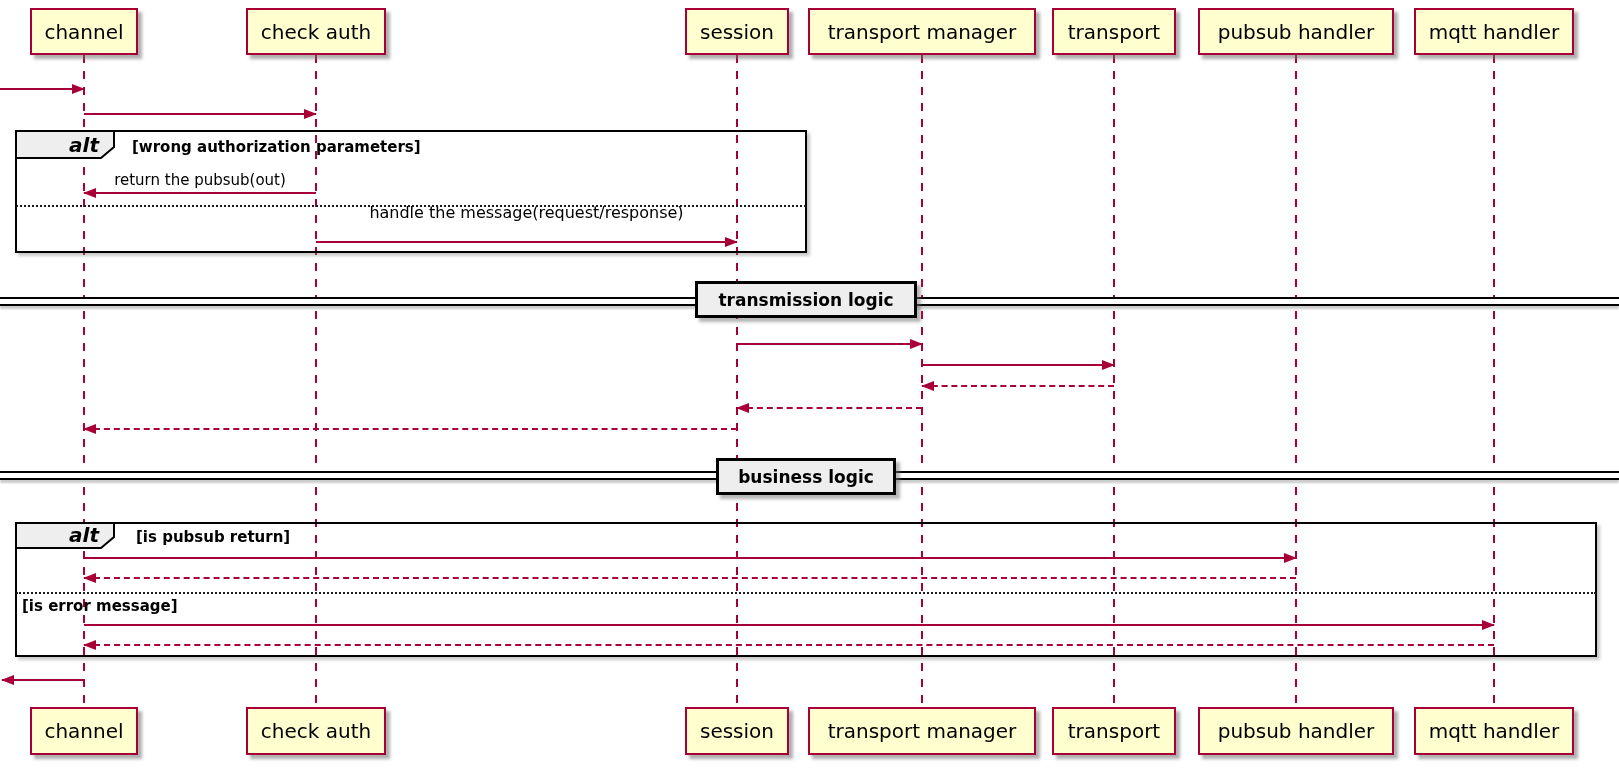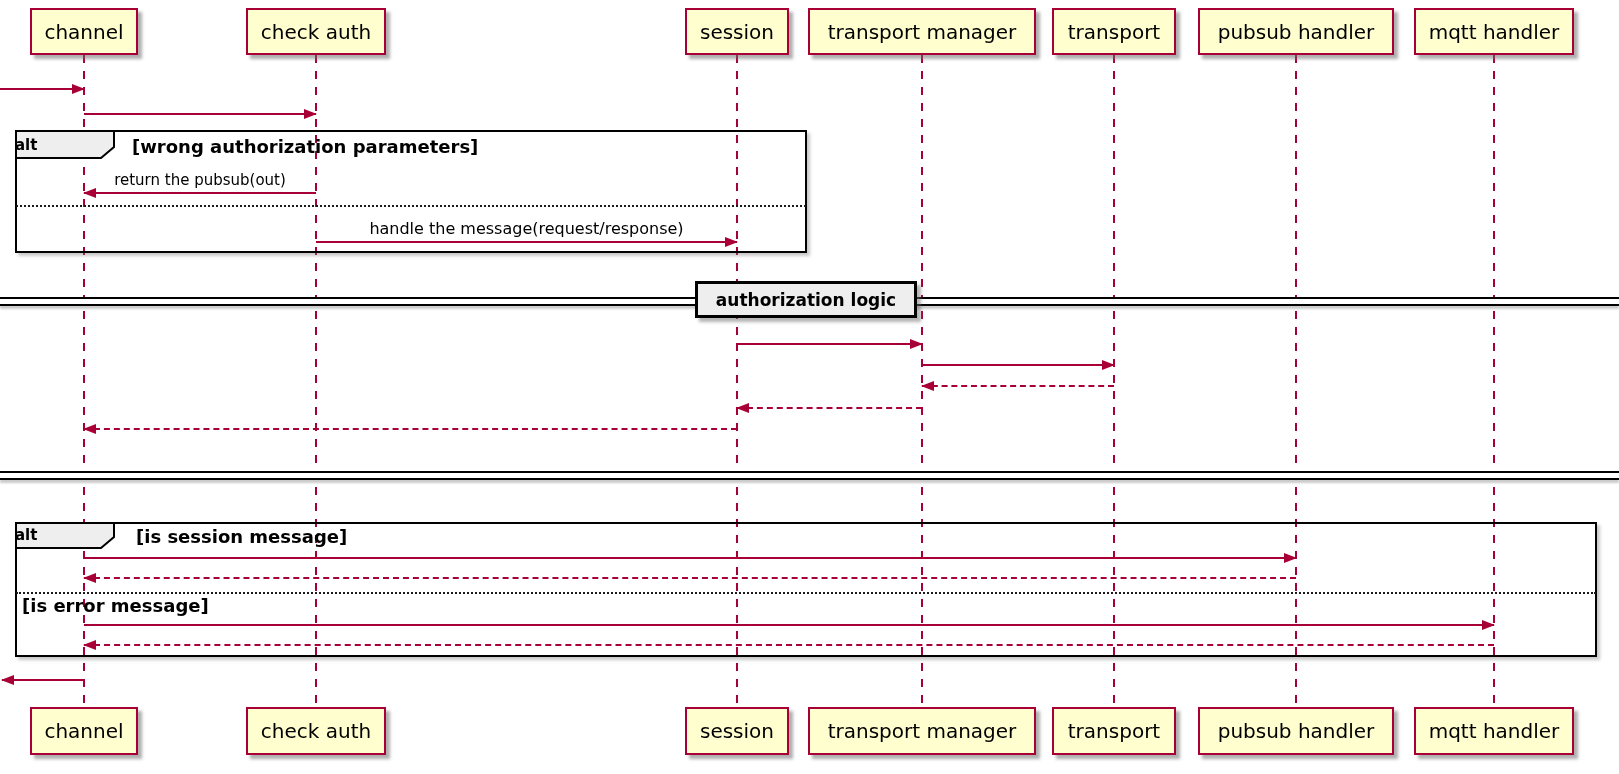--- a/index.html
+++ b/index.html
@@ -36,24 +36,24 @@
   .msg-label.big{font-size:16px;}
   
   .frame{
     position:absolute;box-sizing:border-box;border:2px solid #000;
     box-shadow:3px 3px 3px rgba(120,120,120,.4);
     background:transparent;
   }
   .frame-sep{position:absolute;height:0;border-top:2px dotted #1a1a1a;}
   .alt-badge{position:absolute;}
   .alt-text{
-    position:absolute;width:84px;text-align:left;
-    font-weight:bold;font-size:15px;line-height:22px;
+    position:absolute;width:84px;text-align:right;
+    font-weight:bold;font-size:20px;line-height:22px;font-style:italic;
   }
-  .guard{position:absolute;font-weight:bold;font-size:18px;line-height:16px;white-space:nowrap;}
+  .guard{position:absolute;font-weight:bold;font-size:15px;line-height:16px;white-space:nowrap;}
   
   .divider-band{
     position:absolute;left:0;width:1619px;height:9px;box-sizing:border-box;
     border-top:2px solid #000;border-bottom:2px solid #000;background:#fff;
     box-shadow:0 3px 2px rgba(140,140,140,.45);
   }
   .divider-box{
     position:absolute;height:37px;box-sizing:border-box;
     background:#EEEEEE;border:3px solid #000;
     box-shadow:4px 4px 3px rgba(110,110,110,.5);
@@ -114,43 +114,44 @@
       <div class="head head-r"></div>
     </div>
   <div class="msg dashed" style="left:84px;width:1410px;top:644px">
       <div class="head head-l"></div>
     </div>
   <div class="msg" style="left:2px;width:82px;top:679px">
       <div class="head head-l"></div>
     </div>
 
   <div class="msg-label" style="left:84px;width:232px;top:171px">return the pubsub(out)</div>
-  <div class="msg-label big" style="left:316px;width:421px;top:220px">handle the message(request/response)</div>
+  <div class="msg-label big" style="left:316px;width:421px;top:204px">handle the message(request/response)</div>
 
   <div class="frame" style="left:15px;top:130px;width:792px;height:123px"></div>
   <div class="frame-sep" style="left:16px;top:205px;width:790px"></div>
   <div class="alt-badge" style="left:15px;top:130px">
     <svg width="100" height="29" viewBox="0 0 100 29">
         <path d="M1,1 H99 V17 L86,28 H1 Z" fill="#EEEEEE" stroke="#000000" stroke-width="2"></path>
       </svg>
   </div>
   <div class="alt-text" style="left:15px;top:134px">alt</div>
   <div class="guard" style="left:132px;top:139px">[wrong authorization parameters]</div>
 
-  <div class="divider-box" style="left:695px;top:281px;width:222px">authorization logic</div>
+  <div class="divider-box" style="left:695px;top:281px;width:222px">transmission logic</div>
+  <div class="divider-box" style="left:716px;top:458px;width:180px">business logic</div>
 
   <div class="frame" style="left:15px;top:522px;width:1582px;height:135px"></div>
   <div class="frame-sep" style="left:16px;top:592px;width:1580px"></div>
   <div class="alt-badge" style="left:15px;top:522px">
     <svg width="100" height="27" viewBox="0 0 100 27">
         <path d="M1,1 H99 V15 L86,26 H1 Z" fill="#EEEEEE" stroke="#000000" stroke-width="2"></path>
       </svg>
   </div>
   <div class="alt-text" style="left:15px;top:524px">alt</div>
-  <div class="guard" style="left:136px;top:529px">[is session message]</div>
+  <div class="guard" style="left:136px;top:529px">[is pubsub return]</div>
   <div class="guard" style="left:22px;top:598px">[is error message]</div>
 
   <div class="pbox" style="left:30px;top:8px;width:108px">channel</div>
   <div class="pbox" style="left:246px;top:8px;width:140px">check auth</div>
   <div class="pbox" style="left:685px;top:8px;width:104px">session</div>
   <div class="pbox" style="left:808px;top:8px;width:228px">transport manager</div>
   <div class="pbox" style="left:1052px;top:8px;width:124px">transport</div>
   <div class="pbox" style="left:1198px;top:8px;width:196px">pubsub handler</div>
   <div class="pbox" style="left:1414px;top:8px;width:160px">mqtt handler</div>
 

